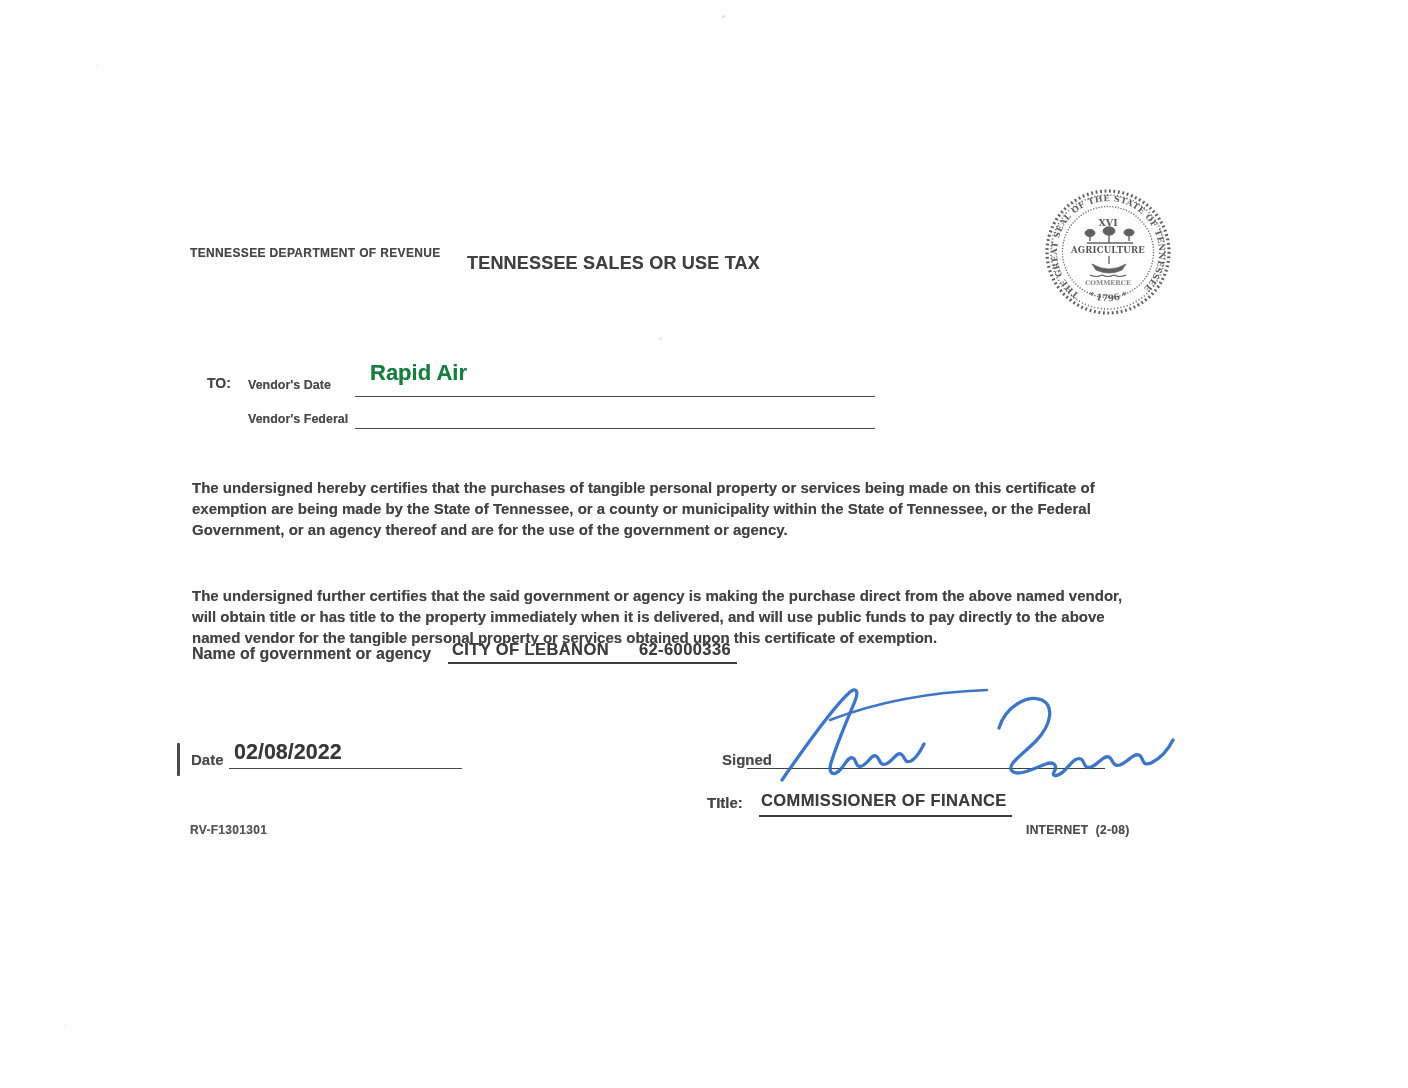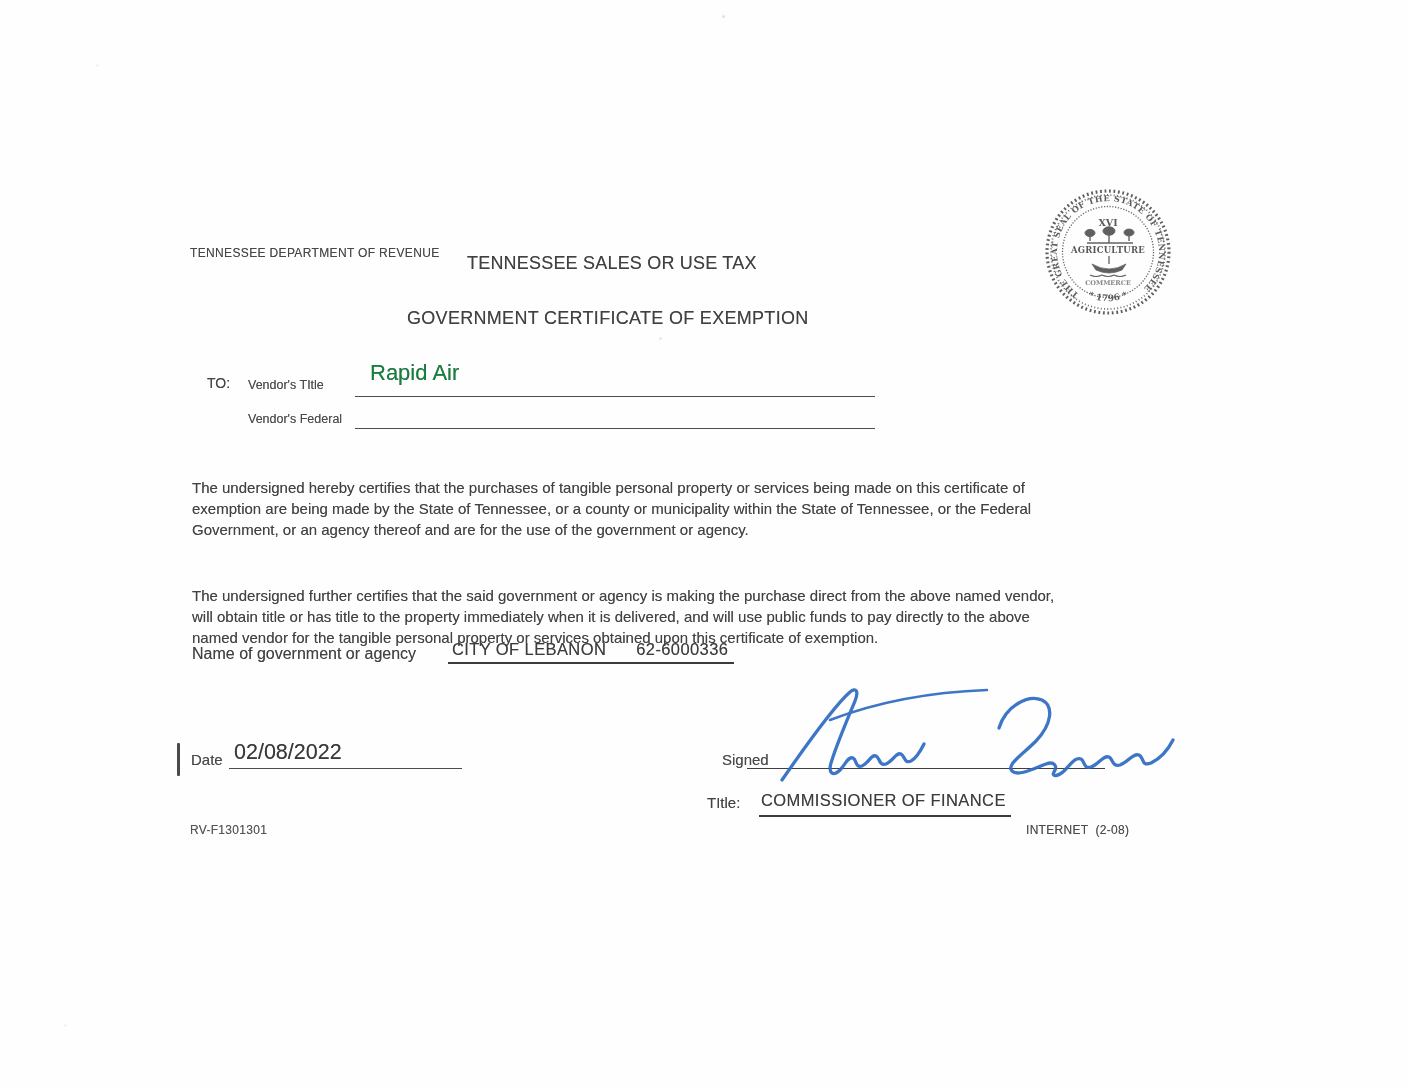--- a/index.html
+++ b/index.html
@@ -1,21 +1,21 @@
 <!DOCTYPE html>
 <html><head>
 <meta charset="utf-8">
 <style>
   html,body{margin:0;padding:0;background:#ffffff;}
   .page{
     position:relative;width:1408px;height:1088px;background:#fefefe;overflow:hidden;
     font-family:"Liberation Sans", sans-serif;color:#3e3e3e;
   }
   .abs{position:absolute;}
-  .scantext{text-shadow:0 0 0.6px rgba(70,70,70,0.55);}
+  .scantext{text-shadow:0 0 0.6px rgba(70,70,70,0.55);font-weight:bold;}
 
   [data-name="department-title"]{left:190px;top:246px;font-size:12px;letter-spacing:0.35px;color:#474747;}
   [data-name="form-title"]{left:467px;top:253px;font-size:18px;letter-spacing:0.2px;color:#404040;}
   [data-name="certificate-title"]{left:407px;top:308px;font-size:18px;letter-spacing:0.3px;color:#404040;}
 
   [data-name="state-seal"]{left:1043px;top:186px;}
 
   [data-name="to-label"]{left:207px;top:375px;font-size:14px;color:#444;}
   [data-name="vendor-name-label"]{left:248px;top:378px;font-size:12.5px;color:#4a4a4a;}
   [data-name="vendor-name-value"]{left:370px;top:360px;font-size:22px;color:#15803d;}
@@ -58,21 +58,20 @@
 
 <div class="page" data-name="scanned-certificate-page">
 
   <div class="abs speck" data-name="speck-1"></div>
   <div class="abs speck" data-name="speck-2"></div>
   <div class="abs speck" data-name="speck-3"></div>
   <div class="abs speck" data-name="speck-4"></div>
 
   <div class="abs scantext" data-name="department-title">TENNESSEE DEPARTMENT OF REVENUE</div>
   <div class="abs scantext" data-name="form-title">TENNESSEE SALES OR USE TAX</div>
-  <div class="abs scantext" data-name="certificate-title">GOVERNMENT CERTIFICATE OF EXEMPTION</div>
 
   <svg class="abs" data-name="state-seal" width="132" height="144" viewBox="0 0 132 144">
     <defs>
       <path id="rimArc" d="M 39.5,110.2 A 51,51 0 1 1 90.5,110.2" fill="none"></path>
       <path id="yearArc" d="M 44.6,110.9 A 51,51 0 0 0 85.4,110.9" fill="none"></path>
       <filter id="fuzz" x="-10%" y="-10%" width="120%" height="120%">
         <feGaussianBlur stdDeviation="0.35"></feGaussianBlur>
       </filter>
     </defs>
     <g filter="url(#fuzz)" opacity="0.88">
@@ -99,21 +98,21 @@
       <g data-name="seal-commerce-art" stroke="#4c4c4c" fill="#4c4c4c">
         <path d="M66,70 v8" stroke-width="1.3" fill="none"></path>
         <path d="M49,78 Q66,88 83,78 L79,84 Q66,90 53,84 Z" stroke-width="0.8"></path>
         <path d="M47,89 q6,3 12,0 q6,3 12,0 q6,3 12,0" stroke-width="1.1" fill="none"></path>
       </g>
       <text data-name="seal-commerce-label" x="65" y="99" text-anchor="middle" font-family="DejaVu Serif, serif" font-size="6.5" font-weight="bold" fill="#555" opacity="0.8">COMMERCE</text>
     </g>
   </svg>
 
   <div class="abs scantext" data-name="to-label">TO:</div>
-  <div class="abs scantext" data-name="vendor-name-label">Vendor's TItle</div>
+  <div class="abs scantext" data-name="vendor-name-label">Vendor's Date</div>
   <div class="abs scantext" data-name="vendor-name-value">Rapid Air</div>
   <div class="abs" data-name="vendor-name-line"></div>
   <div class="abs scantext" data-name="vendor-address-label">Vendor's Federal</div>
   <div class="abs" data-name="vendor-address-line"></div>
 
   <div class="abs para scantext" data-name="certification-paragraph-1">The undersigned hereby certifies that the purchases of tangible personal property or services being made on this certificate of
 exemption are being made by the State of Tennessee, or a county or municipality within the State of Tennessee, or the Federal
 Government, or an agency thereof and are for the use of the government or agency.</div>
   <div class="abs para scantext" data-name="certification-paragraph-2">The undersigned further certifies that the said government or agency is making the purchase direct from the above named vendor,
 will obtain title or has title to the property immediately when it is delivered, and will use public funds to pay directly to the above

